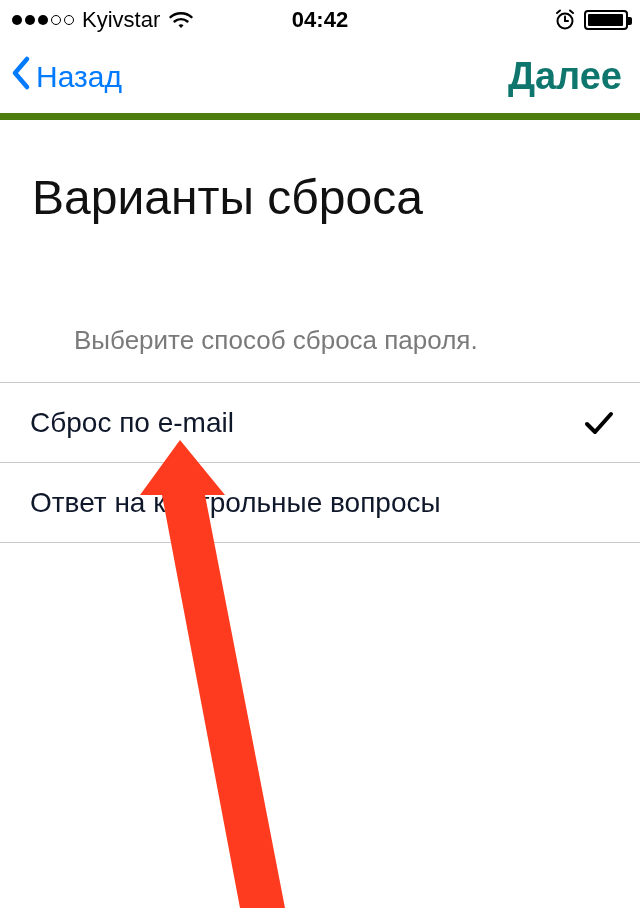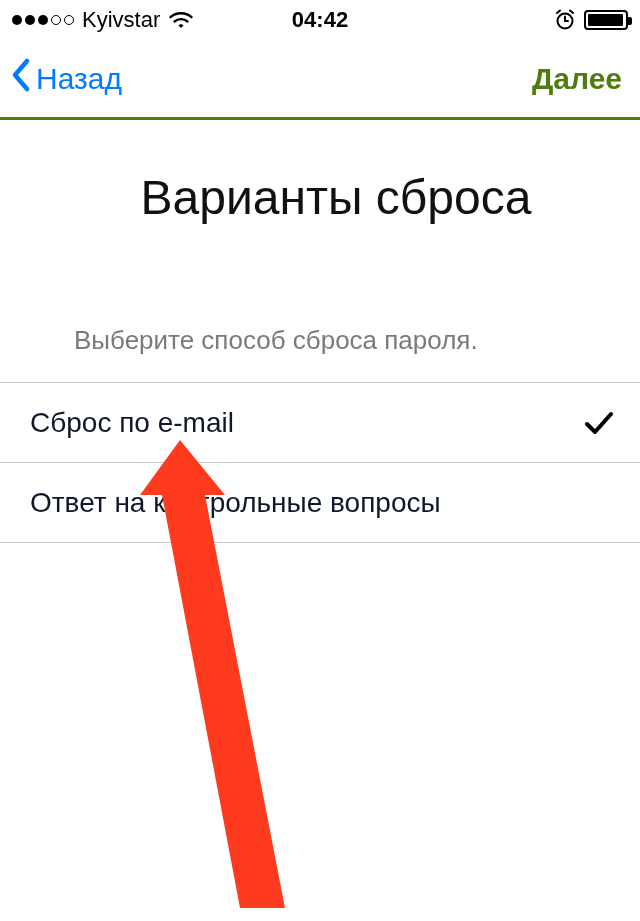--- a/index.html
+++ b/index.html
@@ -44,41 +44,40 @@
     position: relative;
   }
   .battery::after {
     content:""; position:absolute; right:-6px; top:5px; width:4px; height:8px;
     background:#000; border-radius:0 2px 2px 0;
   }
   .battery .fill { position:absolute; left:2px; top:2px; bottom:2px; width:88%; background:#000; border-radius:1px; }
 
   .nav-bar {
     height: 80px;
-    border-bottom: 3px solid #4d7c0f;
+    border-bottom: 7px solid #4d7c0f;
     display:flex;
     align-items:center;
     justify-content:space-between;
     padding: 0 18px 0 8px;
   }
   .nav-back {
     display:flex; align-items:center; gap:2px;
     color:#007aff; font-size:30px; font-weight:400;
     cursor:pointer;
   }
   .nav-next {
-    color:#4d7c0f; font-size:30px; font-weight:600;
+    color:#0f766e; font-size:38px; font-weight:600;
     cursor:pointer;
   }
 
   .content { padding-top: 50px; }
   .page-title {
     font-size: 48px;
     font-weight: 400;
-    text-align: center;
     color: #111;
     margin-bottom: 100px;
     padding-left: 32px;
   }
   .instruction {
     font-size: 26px;
     color: #7a7a7a;
     padding: 0 30px 26px 30px;
     margin-left: 44px;
   }

